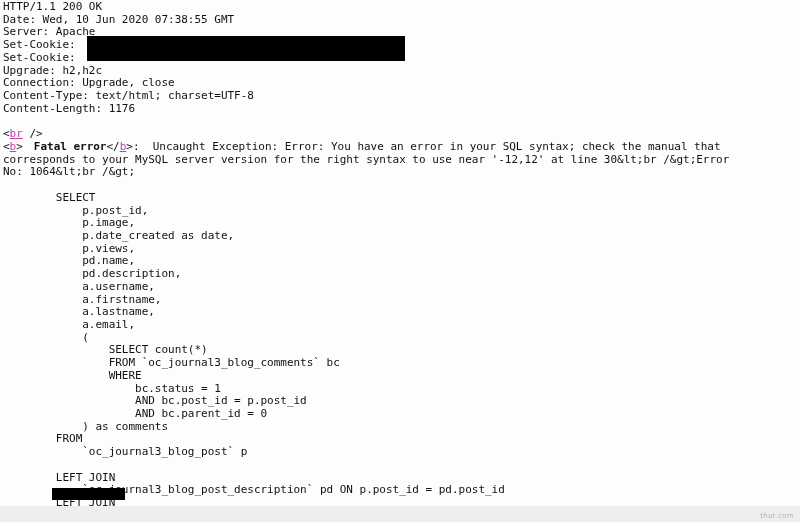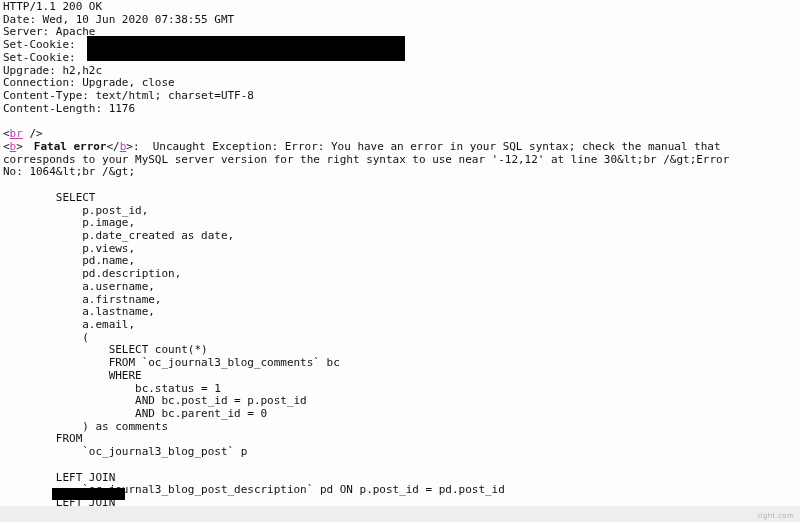--- a/index.html
+++ b/index.html
@@ -93,15 +93,15 @@
 
   <pre id="dump"><span class="hdr-block"><span class="line">HTTP/1.1 200 OK</span><span class="line">Date: Wed, 10 Jun 2020 07:38:55 GMT</span><span class="line">Server: Apache</span><span class="line">Set-Cookie:</span><span class="line">Set-Cookie:</span><span class="line">Upgrade: h2,h2c</span><span class="line">Connection: Upgrade, close</span><span class="line">Content-Type: text/html; charset=UTF-8</span><span class="line">Content-Length: 1176</span></span><span class="line"></span><span class="line"><span>&lt;</span><span class="tagname">br</span><span> /&gt;</span></span><span class="wrapline"><span>&lt;</span><span class="tagname">b</span><span>&gt;</span><span class="bold-text">Fatal error</span><span>&lt;/</span><span class="tagname">b</span><span>&gt;</span><span>:  Uncaught Exception: Error: You have an error in your SQL syntax; check the manual that</span>
 <span>corresponds to your MySQL server version for the right syntax to use near '-12,12' at line 30&amp;lt;br /&amp;gt;Error</span>
 <span>No: 1064&amp;lt;br /&amp;gt;</span></span>
 <span class="line">        SELECT</span><span class="line">            p.post_id,</span><span class="line">            p.image,</span><span class="line">            p.date_created as date,</span><span class="line">            p.views,</span><span class="line">            pd.name,</span><span class="line">            pd.description,</span><span class="line">            a.username,</span><span class="line">            a.firstname,</span><span class="line">            a.lastname,</span><span class="line">            a.email,</span><span class="line">            (</span><span class="line">                SELECT count(*)</span><span class="line">                FROM `oc_journal3_blog_comments` bc</span><span class="line">                WHERE</span><span class="line">                    bc.status = 1</span><span class="line">                    AND bc.post_id = p.post_id</span><span class="line">                    AND bc.parent_id = 0</span><span class="line">            ) as comments</span><span class="line">        FROM</span><span class="line">            `oc_journal3_blog_post` p</span><span class="line"></span><span class="line">        LEFT JOIN</span><span class="line">            `oc_journal3_blog_post_description` pd ON p.post_id = pd.post_id</span><span class="line">        LEFT JOIN</span><span class="line">            `oc_journ in</span></pre>
 
   <div class="redaction" id="redact-cookies"></div>
   <div class="redaction" id="redact-homedir"></div>
 
   <div id="bottom-band"></div>
-  <div id="watermark">right.com</div>
+  <div id="watermark">that.com</div>
 
 </div>
 
 </body></html>

